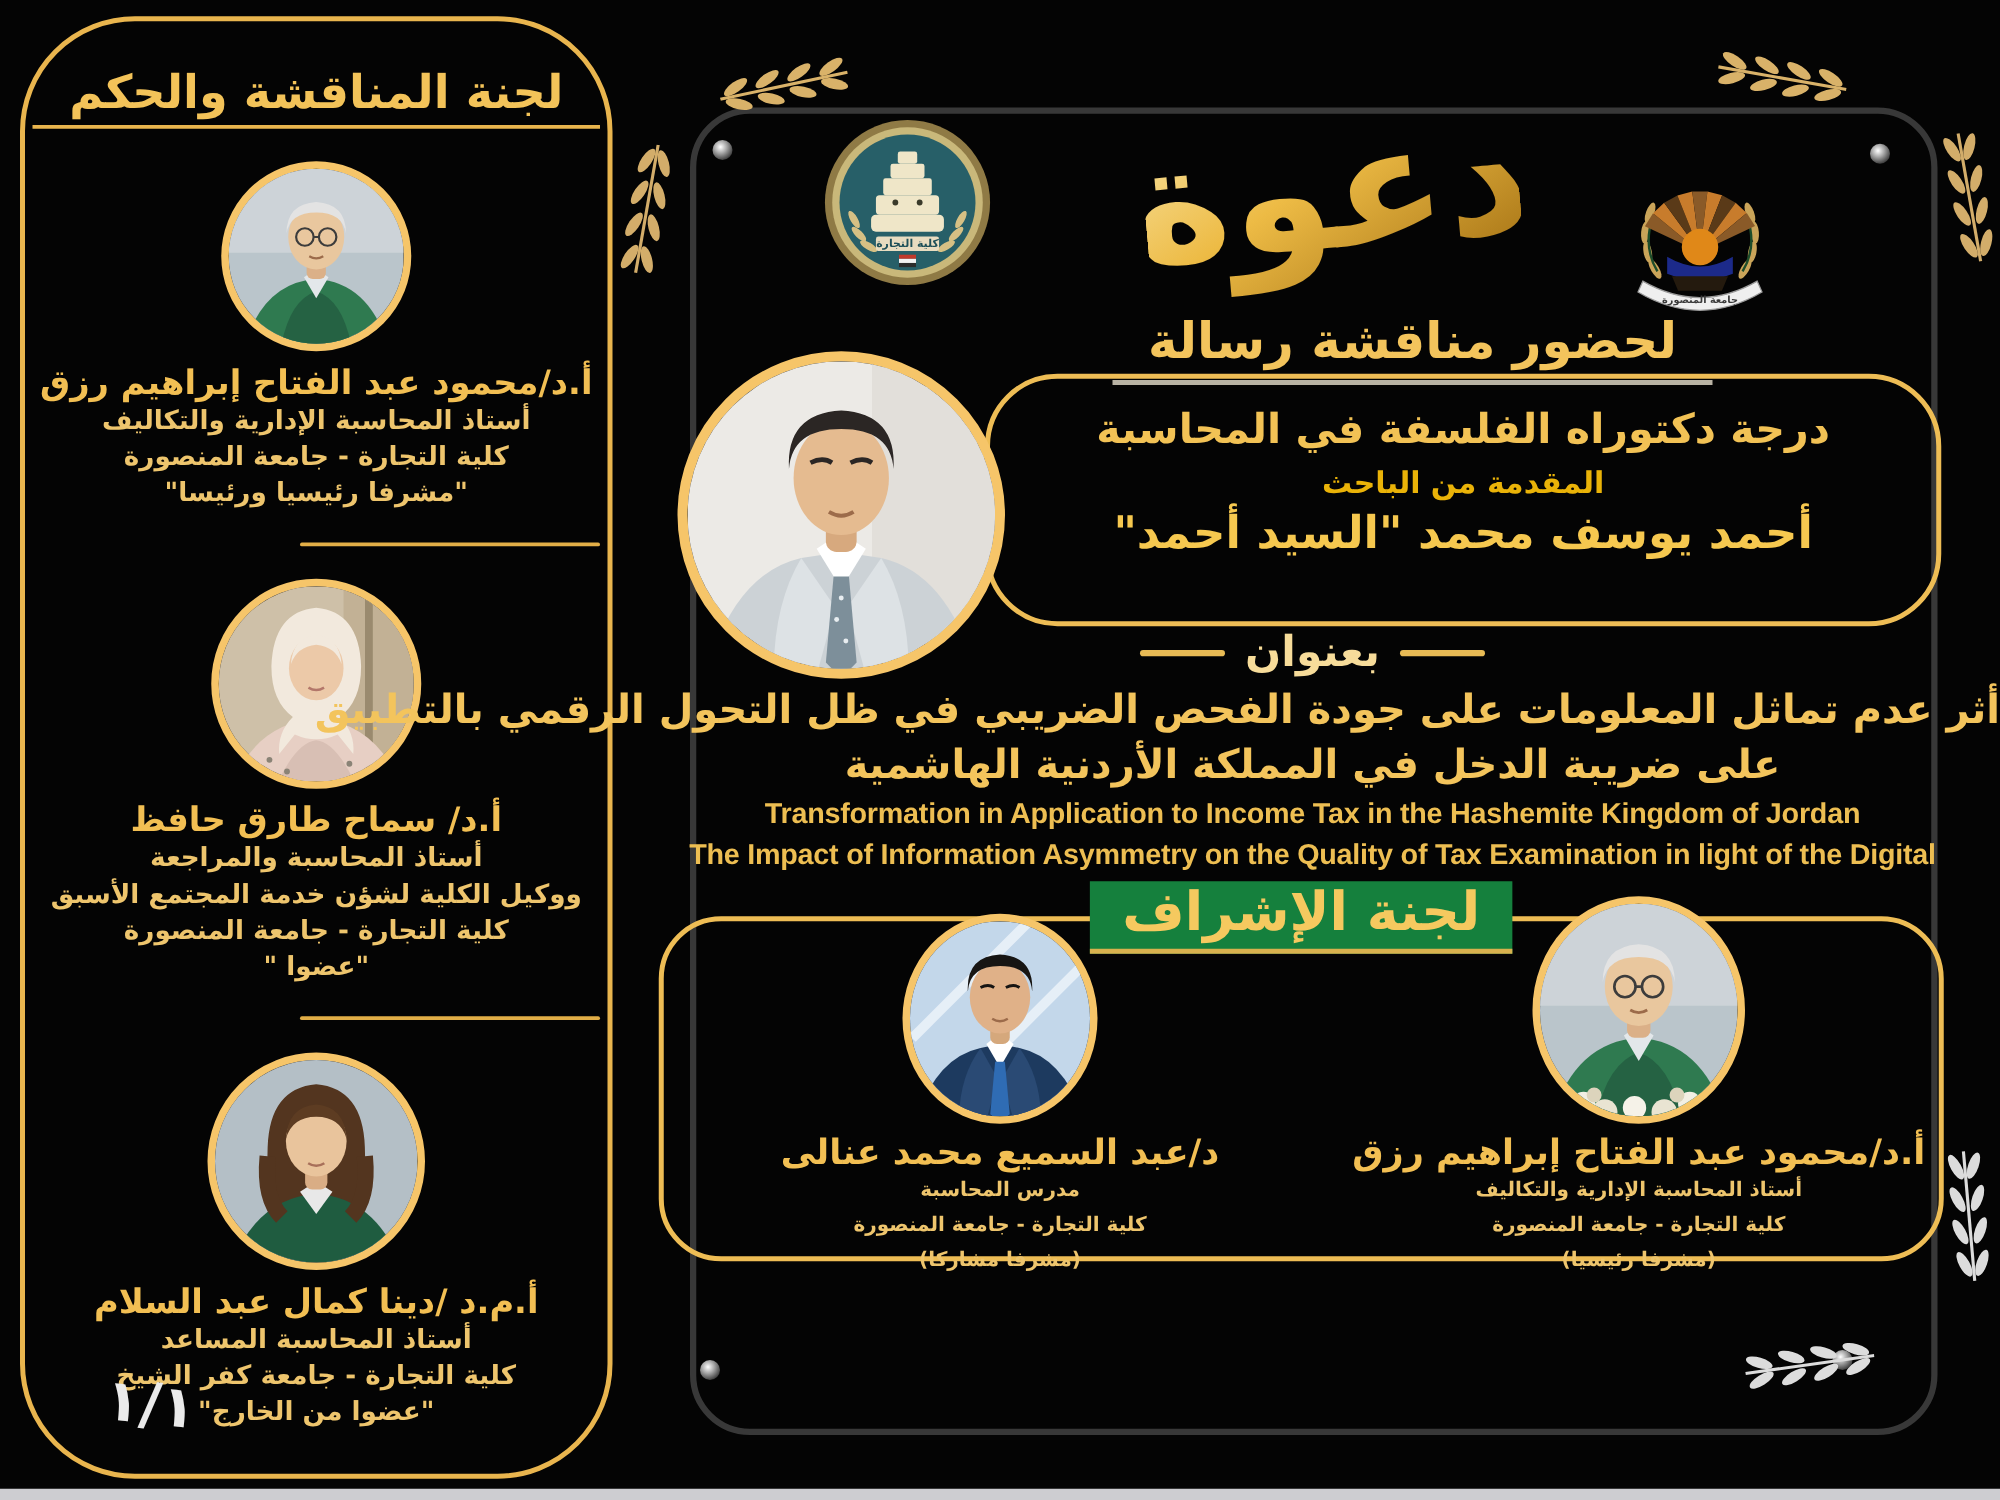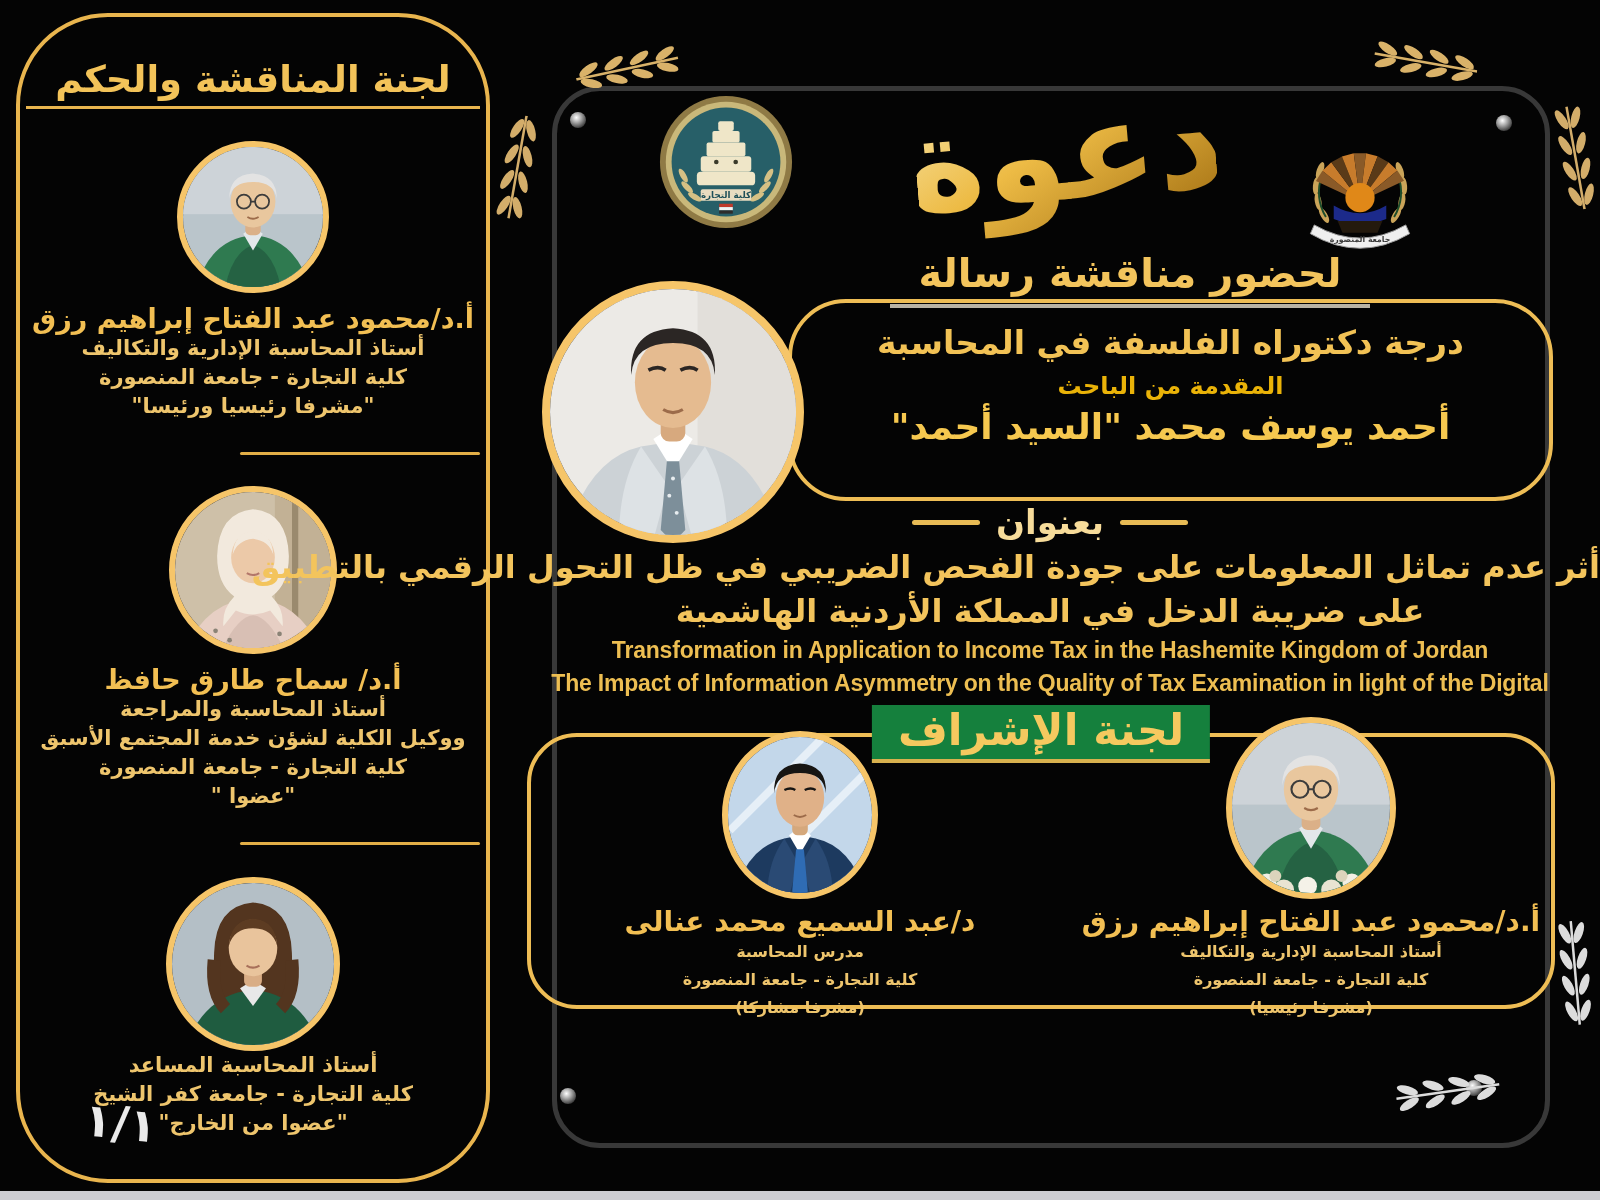--- a/index.html
+++ b/index.html
@@ -248,20 +248,21 @@
           <path d="M16,202 Q42,136 100,132 Q158,136 184,202 Z" fill="#1f5c40"></path>
           <path d="M52,95 q-4,42 14,60" stroke="#53351f" stroke-width="16" fill="none"></path>
           <path d="M148,95 q4,42 -14,60" stroke="#53351f" stroke-width="16" fill="none"></path>
           <path d="M84,130 L100,152 L116,130 L108,125 L92,125 Z" fill="#e8e8e8"></path>
           <rect x="89" y="102" width="22" height="26" rx="7" fill="#d9ad85"></rect>
           <ellipse cx="100" cy="80" rx="30" ry="35" fill="#e9c49c"></ellipse>
           <path d="M70,78 Q72,46 100,44 Q128,46 130,78 Q124,56 100,56 Q76,56 70,78 Z" fill="#5d3c22"></path>
           <path d="M92,102 q8,5 16,0" stroke="#a8705a" stroke-width="2.5" fill="none"></path>
         </svg>
       </div>
+      <div class="m-name">أ.م.د /دينا كمال عبد السلام</div>
       <div class="m-line">أستاذ المحاسبة المساعد</div>
       <div class="m-line">كلية التجارة - جامعة كفر الشيخ</div>
       <div class="m-line">"عضوا من الخارج"</div>
     </div>
   </aside>
 
   <div class="page-mark">١/١</div>
 
   <div class="logo faculty-logo">
     <svg viewBox="0 0 140 140">

